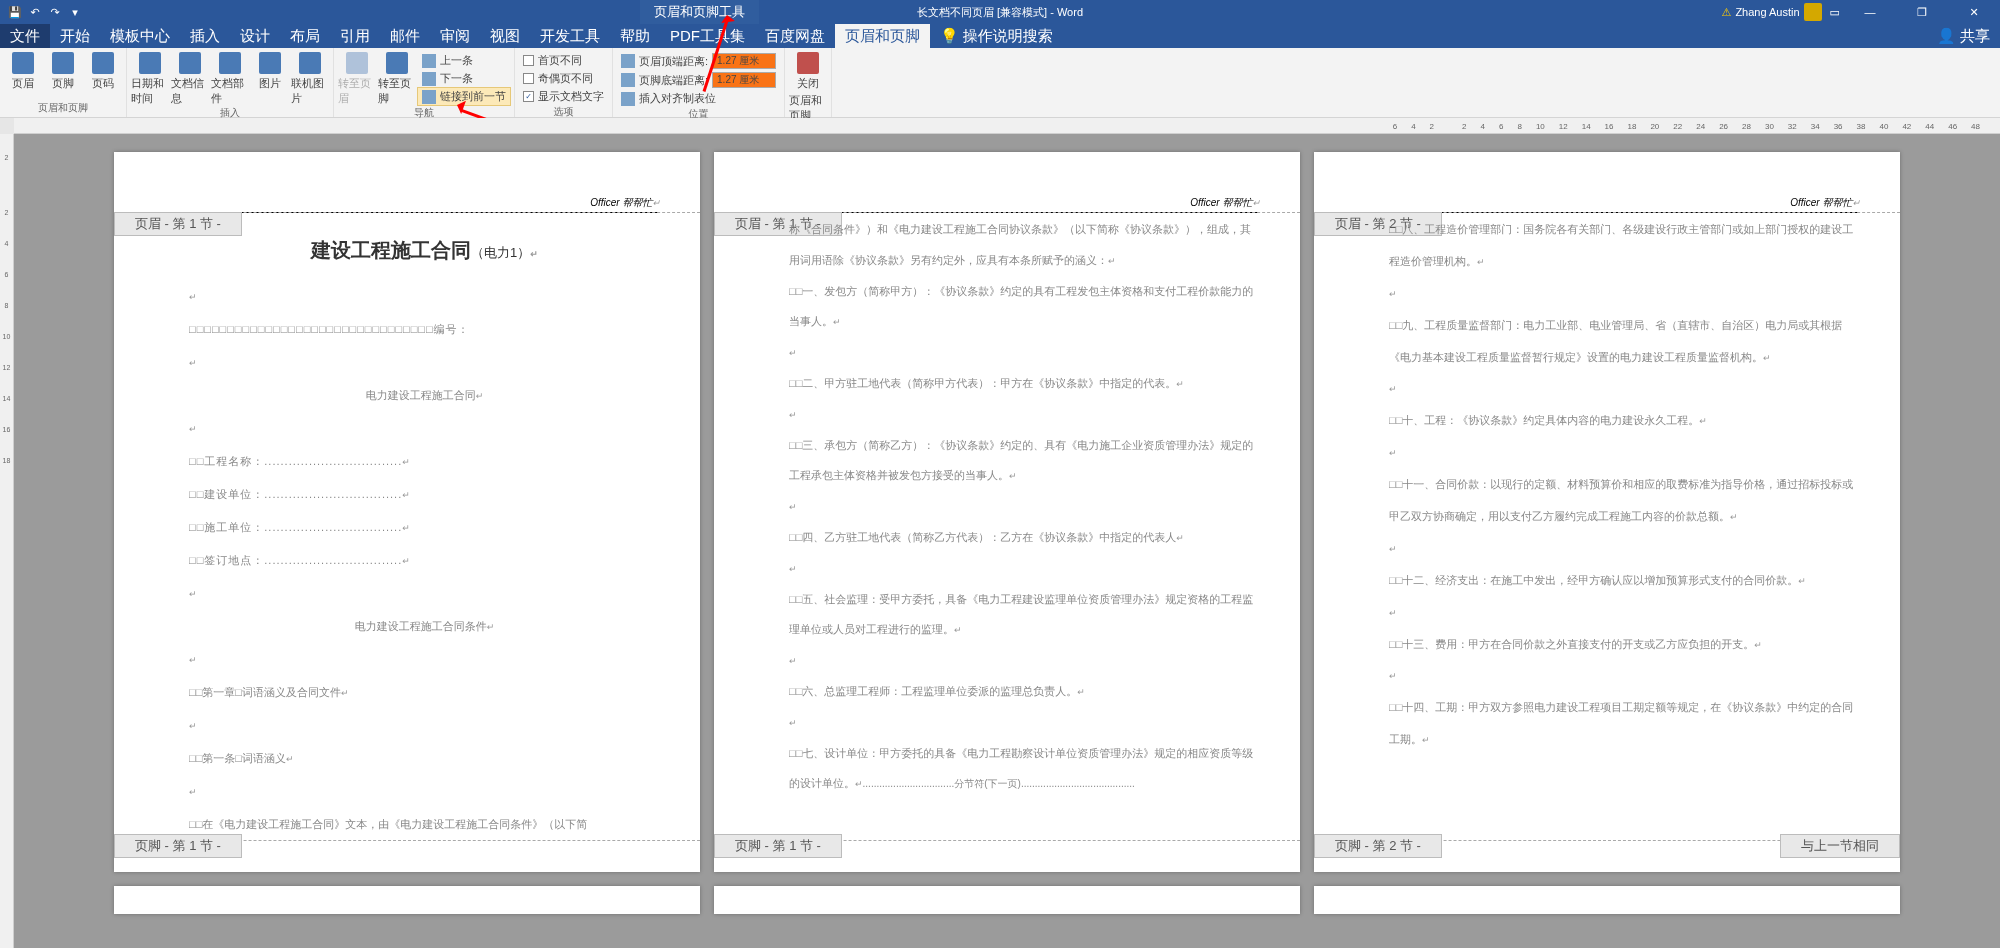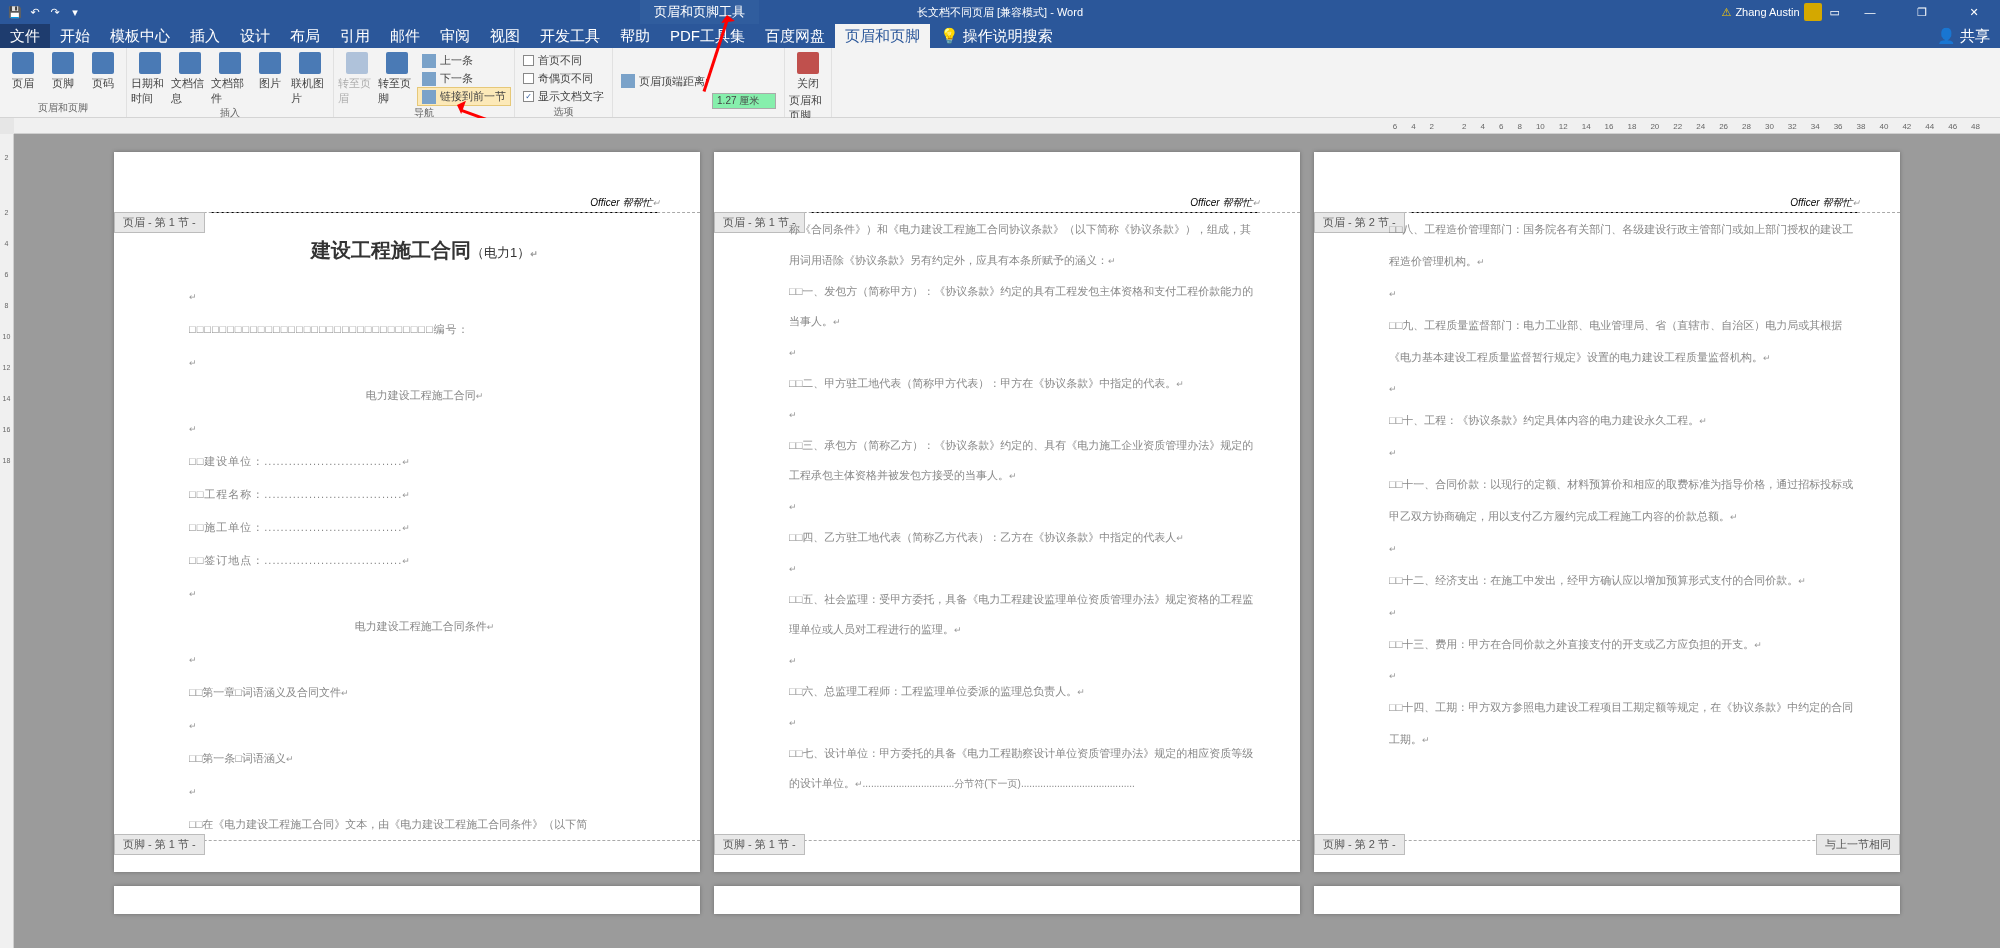--- a/index.html
+++ b/index.html
@@ -30,41 +30,41 @@
 .ribbon .big-btn .ico { width: 22px; height: 22px; background: #4a7ab5; border-radius: 2px; }
 .ribbon .big-btn.disabled { opacity: .4; }
 .ribbon .vstack { display: flex; flex-direction: column; gap: 1px; padding-top: 2px; }
 .ribbon .small-row { display: flex; align-items: center; gap: 4px; padding: 1px 4px; cursor: pointer; }
 .ribbon .small-row .mini-ico { width: 14px; height: 14px; background: #7aa2c9; }
 .ribbon .small-row.highlight { background: #fce9b8; outline: 1px solid #e6c878; }
 .ribbon .chk { display: flex; align-items: center; gap: 4px; padding: 1px 4px; }
 .ribbon .chk .box { width: 11px; height: 11px; border: 1px solid #888; background: #fff; display: flex; align-items: center; justify-content: center; font-size: 8px; color: #2b579a; }
 .ribbon .pos-row { display: flex; align-items: center; gap: 4px; padding: 1px 4px; }
 .ribbon .pos-row .mini-ico { width: 14px; height: 14px; background: #7aa2c9; }
-.ribbon .spin { width: 64px; height: 16px; border: 1px solid #aaa; background: #86efac; font-size: 10px; padding-left: 4px; display: flex; align-items: center; margin-top: 40px; }
+.ribbon .spin { width: 64px; height: 16px; border: 1px solid #aaa; background: #f97316; font-size: 10px; padding-left: 4px; display: flex; align-items: center; }
 
 .arrow { position: absolute; pointer-events: none; }
 .arrow .line { position: absolute; background: #ff0000; height: 3px; transform-origin: left center; }
 .arrow .head { position: absolute; width: 0; height: 0; border: 7px solid transparent; }
 
 .ruler-h { position: absolute; top: 118px; left: 14px; right: 0; height: 16px; background: #f0f0f0; border-bottom: 1px solid #cfcfcf; }
 .ruler-h .marks { position: absolute; right: 20px; top: 0; display: flex; gap: 14px; font-size: 8px; color: #666; align-items: center; height: 16px; }
 .ruler-v { position: absolute; top: 134px; left: 0; width: 14px; bottom: 0; background: #f0f0f0; border-right: 1px solid #cfcfcf; }
 .ruler-v .marks { display: flex; flex-direction: column; gap: 24px; font-size: 7px; color: #666; align-items: center; padding-top: 20px; }
 
 .canvas { position: absolute; top: 134px; left: 14px; right: 0; bottom: 0; background: #9b9b9b; overflow: hidden; }
 .pages-row { display: flex; gap: 14px; padding: 18px 100px 0; }
 .page { width: 594px; height: 720px; background: #fff; box-shadow: 0 0 4px rgba(0,0,0,.3); position: relative; }
 .page .header-line { position: absolute; top: 44px; left: 96px; right: 40px; border-bottom: 1px solid #000; text-align: right; font-size: 10px; font-family: "Times New Roman"; font-style: italic; padding-bottom: 2px; }
 .page .body { position: absolute; top: 62px; left: 75px; right: 40px; font-size: 11px; line-height: 3.0; color: #333; font-family: SimSun; }
 .p-mark { color: #999; font-size: 9px; display: inline-block; }
 .dotted-sec { position: absolute; left: 0; right: 0; border-top: 1px dashed #aaa; border-bottom: 1px dashed #aaa; }
 .dotted-sec.hdr-area { top: 60px; height: 0; border-bottom: none; }
 .dotted-sec.ftr-area { top: 688px; height: 0; border-top-style: dashed; border-bottom: none; }
-.sec-tag { position: absolute; background: #e8e8e8; border: 1px solid #bcbcbc; font-size: 11px; color: #555; padding: 2px 8px; text-align: right; }
+.sec-tag { position: absolute; background: #e8e8e8; border: 1px solid #bcbcbc; font-size: 13px; color: #555; padding: 2px 20px; text-align: right; }
 .sec-tag.tl { top: 60px; left: 0; }
 .sec-tag.bl { top: 682px; left: 0; }
 .sec-tag.br { top: 682px; right: 0; }
 
 .page h2 { font-size: 20px; font-weight: bold; text-align: center; margin-top: 6px; }
 .page h2 .sub { font-size: 13px; font-weight: normal; }
 .page .center-line { text-align: center; }
 .page .form-line { letter-spacing: 1px; }
 .page .dots { color: #888; }
 
@@ -313,22 +313,22 @@
       <div class="header-line"><span>Officer 帮帮忙</span><span class="p-mark">↵</span></div>
       <div class="dotted-sec hdr-area"></div>
       <div class="sec-tag tl">页眉 - 第 1 节 -</div>
       <div class="body" style="color:#888">
         <h2 style="color:#333"><span>建设工程施工合同</span><span class="sub">（电力1）</span><span class="p-mark">↵</span></h2>
         <div><span class="p-mark">↵</span></div>
         <div class="form-line"><span>□□□□□□□□□□□□□□□□□□□□□□□□□□□□□□□□编号：</span></div>
         <div><span class="p-mark">↵</span></div>
         <div class="center-line"><span>电力建设工程施工合同</span><span class="p-mark">↵</span></div>
         <div><span class="p-mark">↵</span></div>
+        <div class="form-line"><span>□□工程名称：</span><span class="dots">..................................</span><span class="p-mark">↵</span></div>
         <div class="form-line"><span>□□建设单位：</span><span class="dots">..................................</span><span class="p-mark">↵</span></div>
-        <div class="form-line"><span>□□工程名称：</span><span class="dots">..................................</span><span class="p-mark">↵</span></div>
         <div class="form-line"><span>□□施工单位：</span><span class="dots">..................................</span><span class="p-mark">↵</span></div>
         <div class="form-line"><span>□□签订地点：</span><span class="dots">..................................</span><span class="p-mark">↵</span></div>
         <div><span class="p-mark">↵</span></div>
         <div class="center-line"><span>电力建设工程施工合同条件</span><span class="p-mark">↵</span></div>
         <div><span class="p-mark">↵</span></div>
         <div><span>□□第一章□词语涵义及合同文件</span><span class="p-mark">↵</span></div>
         <div><span class="p-mark">↵</span></div>
         <div><span>□□第一条□词语涵义</span><span class="p-mark">↵</span></div>
         <div><span class="p-mark">↵</span></div>
         <div><span>□□在《电力建设工程施工合同》文本，由《电力建设工程施工合同条件》（以下简</span></div>

